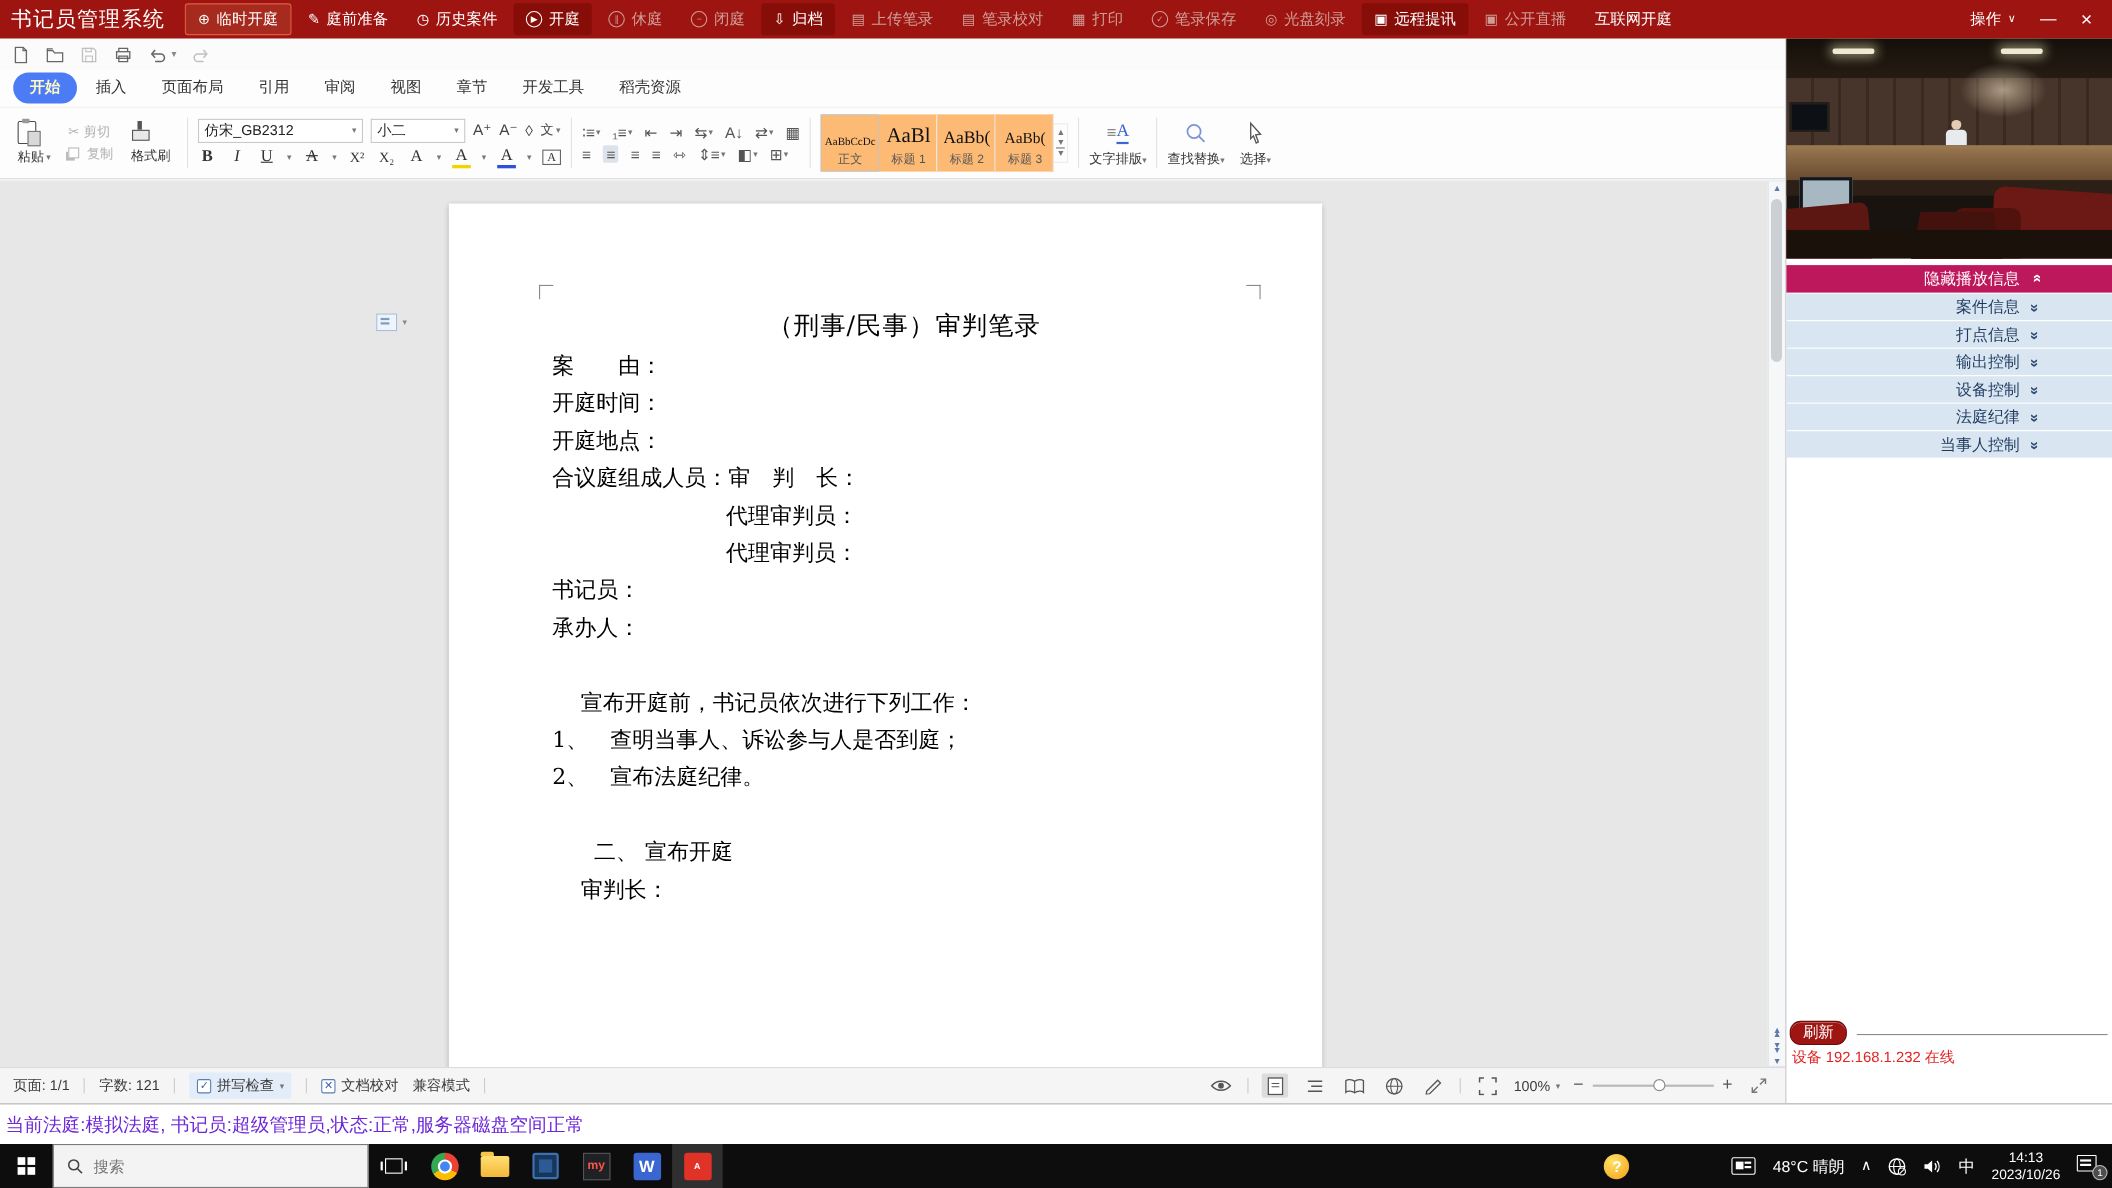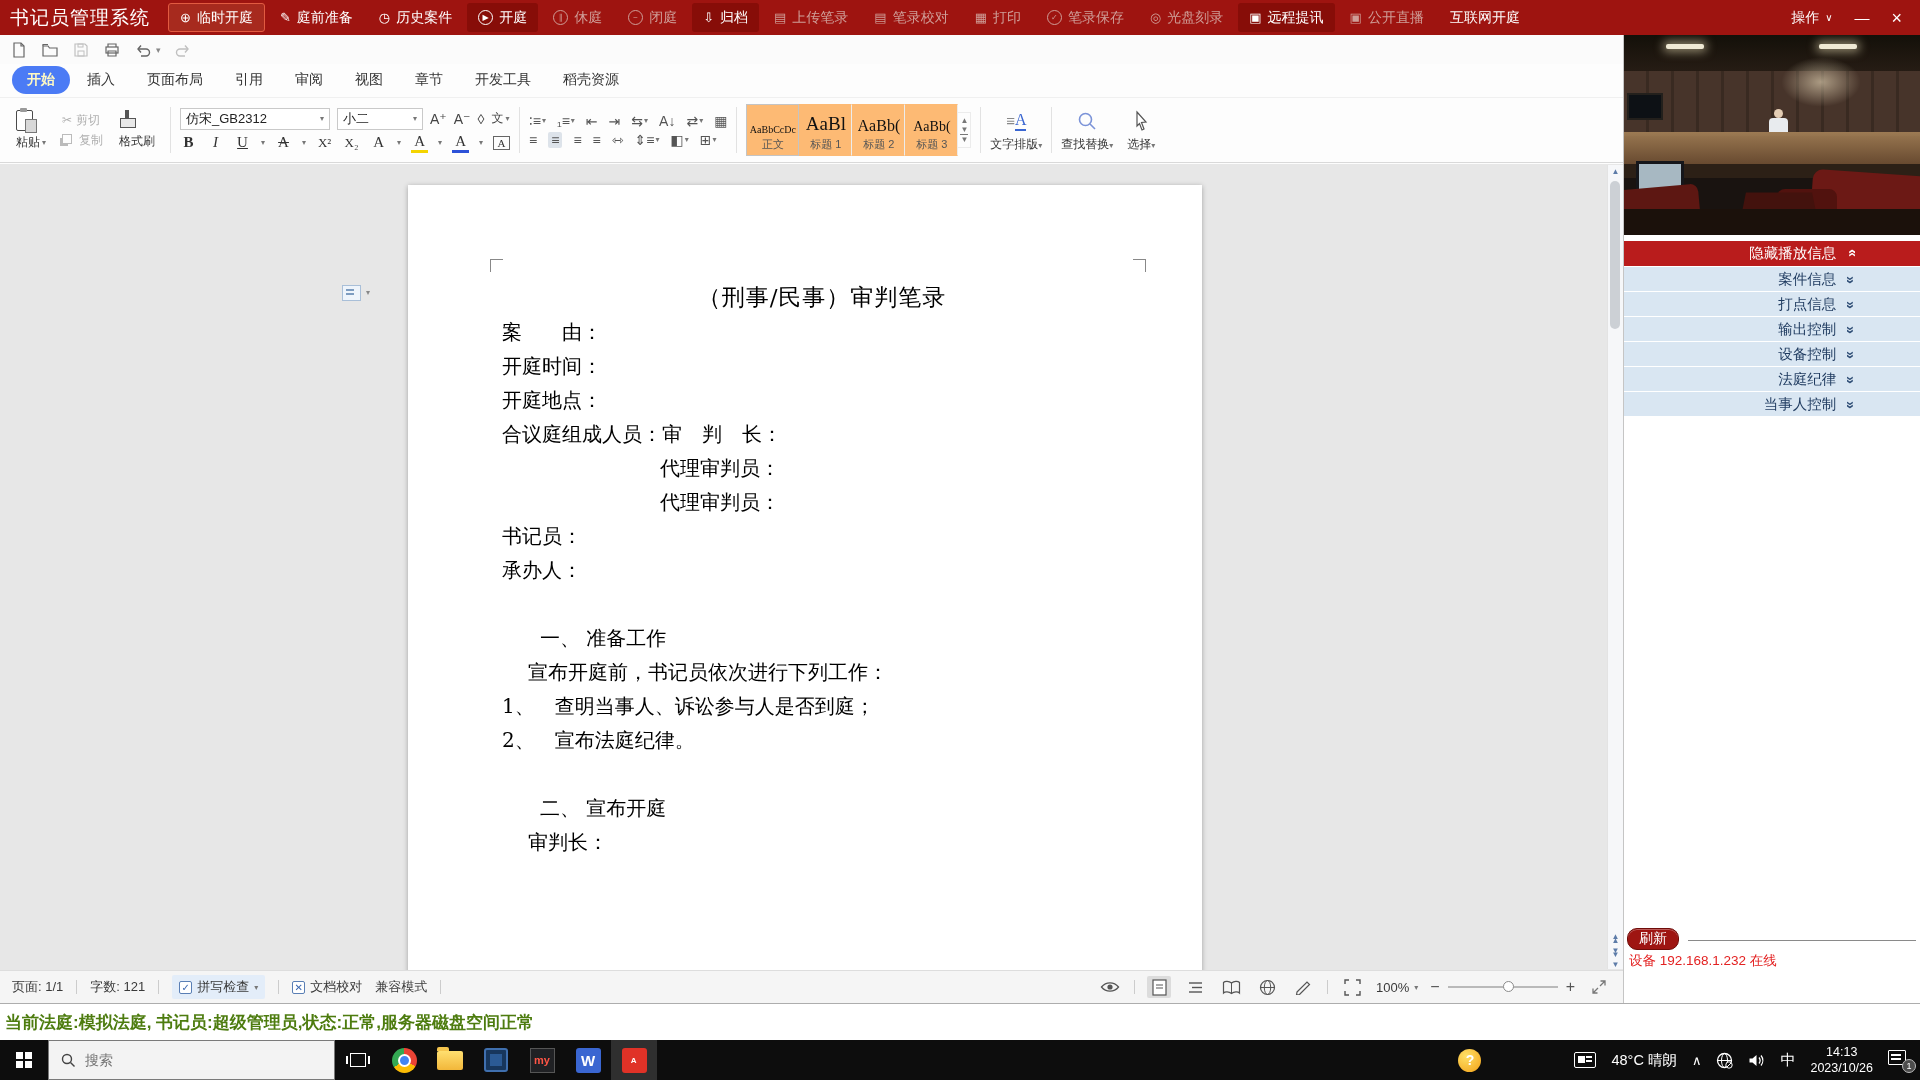--- a/index.html
+++ b/index.html
@@ -137,36 +137,36 @@
   .v-bench{position:absolute;left:0;top:97px;width:100%;height:32px;background:linear-gradient(#9a7851,#684a30);}
   .v-bench::before{content:'';position:absolute;left:0;top:0;width:100%;height:4px;background:#b9997312;}
   .v-row2{position:absolute;left:0;top:129px;width:100%;height:14px;background:#2c2016;}
   .v-monitor{position:absolute;left:12px;top:126px;width:48px;height:36px;background:#a7b8c2;border:3px solid #15161a;}
   .v-chairL{position:absolute;left:-8px;top:152px;width:84px;height:52px;background:#5d1712;border-radius:8px 8px 0 0;transform:rotate(-5deg);}
   .v-chairR{position:absolute;right:-10px;top:138px;width:120px;height:66px;background:#6c1915;border-radius:10px 10px 0 0;transform:rotate(4deg);}
   .v-chairR2{position:absolute;right:84px;top:154px;width:60px;height:50px;background:#51120e;border-radius:8px 8px 0 0;}
   .v-floor{position:absolute;left:0;bottom:0;width:100%;height:26px;background:#1b110b;}
   .v-aisle{position:absolute;left:118px;bottom:0;width:74px;height:46px;background:#43120d;transform:perspective(60px) rotateX(18deg);}
 
-  .ph-header{margin-top:6px;height:25px;background:#b91c1c;color:#fff;font-size:14.5px;
+  .ph-header{margin-top:6px;height:25px;background:#be185d;color:#fff;font-size:14.5px;
     display:flex;align-items:center;justify-content:flex-end;padding-right:66px;gap:12px;cursor:pointer;}
   .p-row{height:24px;margin-top:1px;background:#d9e6f2;color:#1e3a5f;font-size:14.5px;
     display:flex;align-items:center;justify-content:flex-end;padding-right:66px;gap:12px;cursor:pointer;}
   .dchev{display:inline-block;transform:rotate(90deg);font-size:14px;letter-spacing:-2px;color:#2e4d75;font-weight:bold;}
   .uchev{display:inline-block;transform:rotate(-90deg);font-size:14px;letter-spacing:-2px;color:#fff;font-weight:bold;}
 
   .refresh-btn{position:absolute;left:3px;top:893px;background:#9e1512;color:#fff;font-size:14px;
     border:1px solid #6f0c09;border-radius:10px;padding:1px 11px;cursor:pointer;box-shadow:inset 0 1px 0 rgba(255,255,255,.3);}
   .refresh-line{position:absolute;left:64px;top:905px;right:4px;border-top:1px solid #8a8a8a;}
   .device-status{position:absolute;left:5px;top:917px;color:#e32222;font-size:13.5px;}
 
   
   #statusline{position:absolute;left:0;top:1003px;width:1920px;height:37px;background:#fff;border-top:1px solid #adadad;
     display:flex;align-items:center;padding-left:5px;}
-  #statusline span{font-size:17px;font-weight:700;color:#4d7c0f;}
+  #statusline span{font-size:17px;font-weight:400;color:#6d28d9;}
 
   
   #taskbar{position:absolute;left:0;top:1040px;width:1920px;height:40px;background:#0d0d0d;
     display:flex;align-items:center;color:#fff;}
   .tk-start{width:48px;height:40px;display:flex;align-items:center;justify-content:center;cursor:pointer;}
   .win-ic{width:16px;height:16px;display:grid;grid-template-columns:7px 7px;grid-template-rows:7px 7px;gap:2px;}
   .win-ic i{background:#fff;}
   .searchbox{width:287px;height:40px;background:#f3f3f3;border:1px solid #7a7a7a;display:flex;align-items:center;
     gap:9px;padding-left:12px;}
   .searchbox input{border:none;outline:none;background:transparent;font-size:14px;color:#333;width:200px;}
@@ -487,21 +487,20 @@
           <div class="docline title"><span>（刑事/民事）审判笔录</span></div>
           <div class="docline body"><span>案　　由：</span></div>
           <div class="docline body"><span>开庭时间：</span></div>
           <div class="docline body"><span>开庭地点：</span></div>
           <div class="docline body"><span>合议庭组成人员：审　判　长：</span></div>
           <div class="docline ind2"><span>代理审判员：</span></div>
           <div class="docline ind2"><span>代理审判员：</span></div>
           <div class="docline body"><span>书记员：</span></div>
           <div class="docline body"><span>承办人：</span></div>
           <div class="docline blank"><span></span></div>
-          <div class="docline ind1"><span>一、 准备工作</span></div>
           <div class="docline indh"><span>宣布开庭前，书记员依次进行下列工作：</span></div>
           <div class="docline body"><span>1、　查明当事人、诉讼参与人是否到庭；</span></div>
           <div class="docline body"><span>2、　宣布法庭纪律。</span></div>
           <div class="docline blank"><span></span></div>
           <div class="docline ind1"><span>二、 宣布开庭</span></div>
           <div class="docline indh"><span>审判长：</span></div>
       </div>
     </div>
   </div>
 

